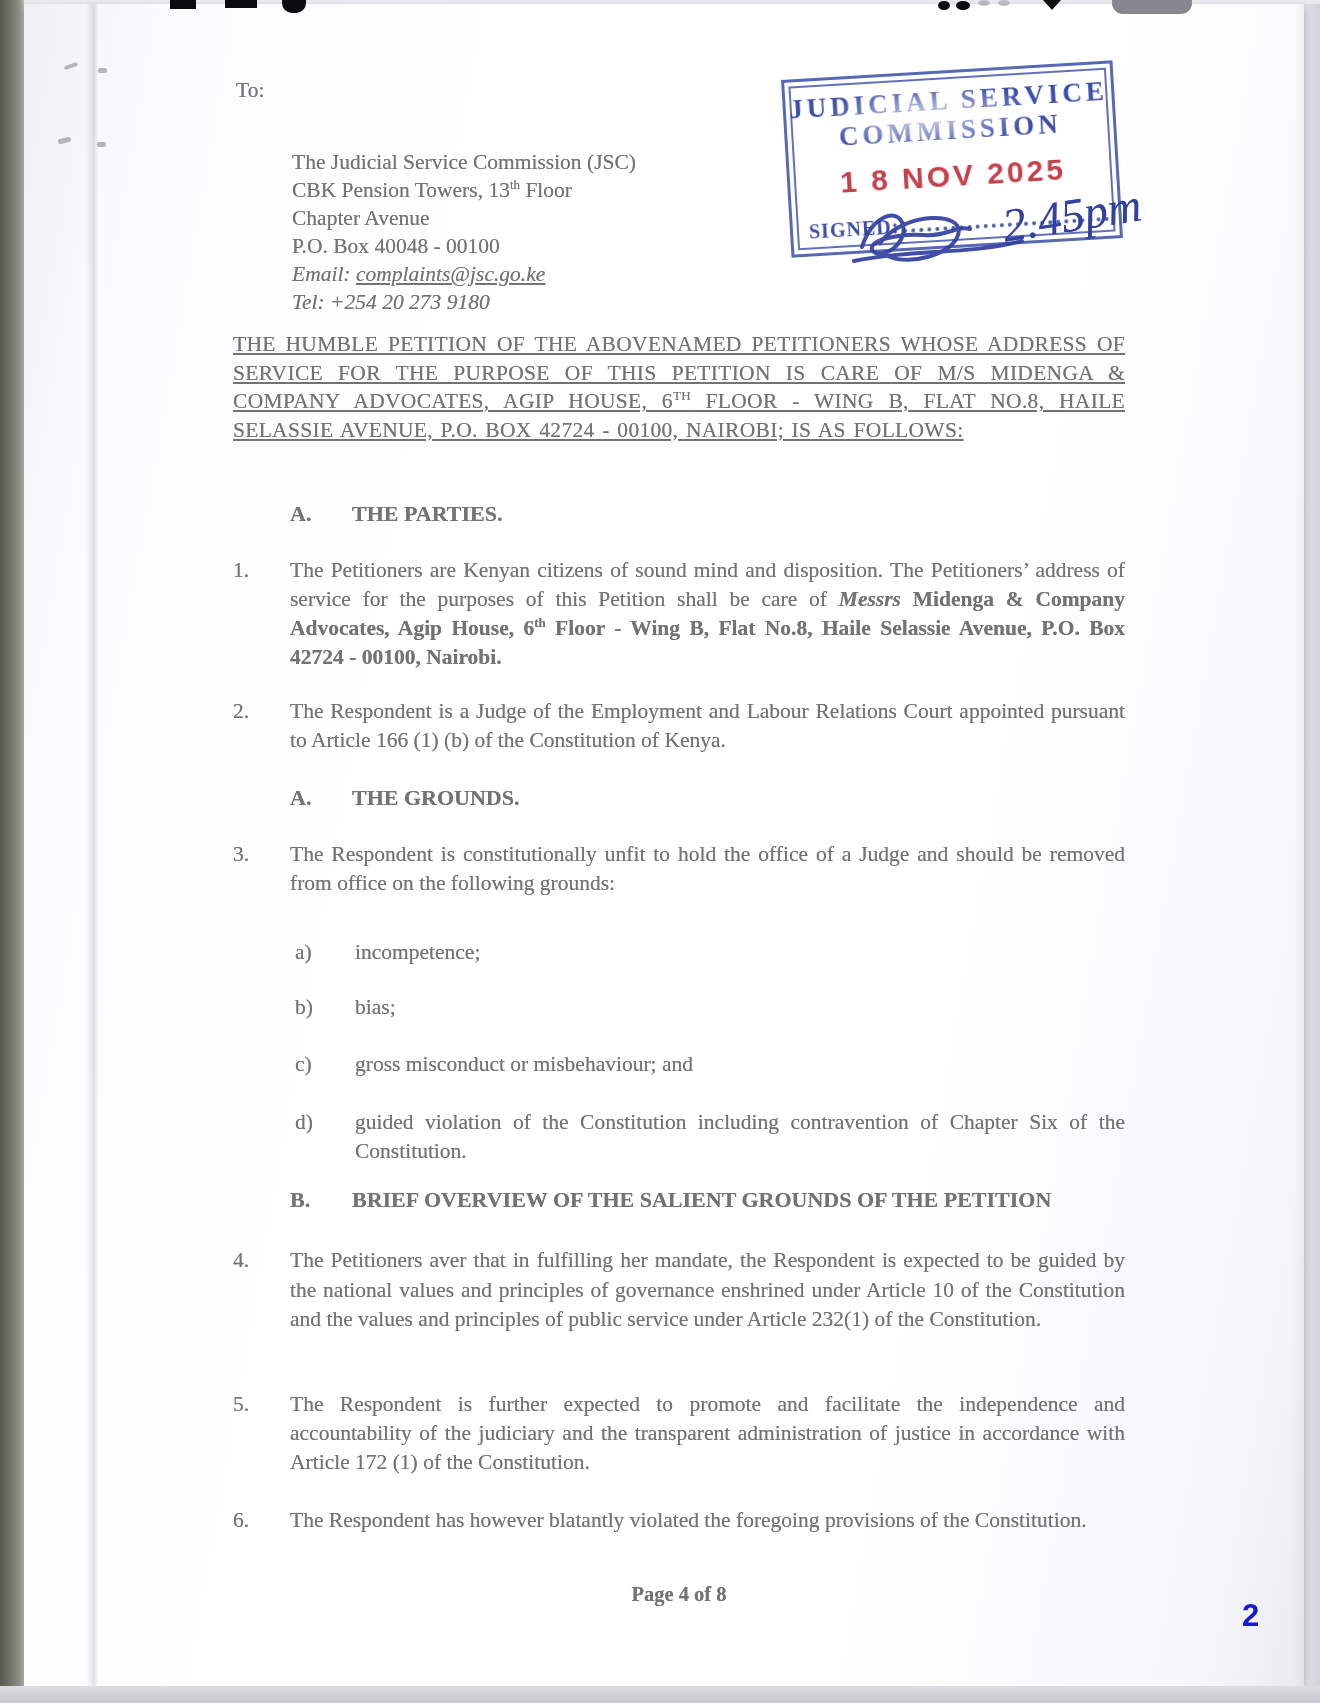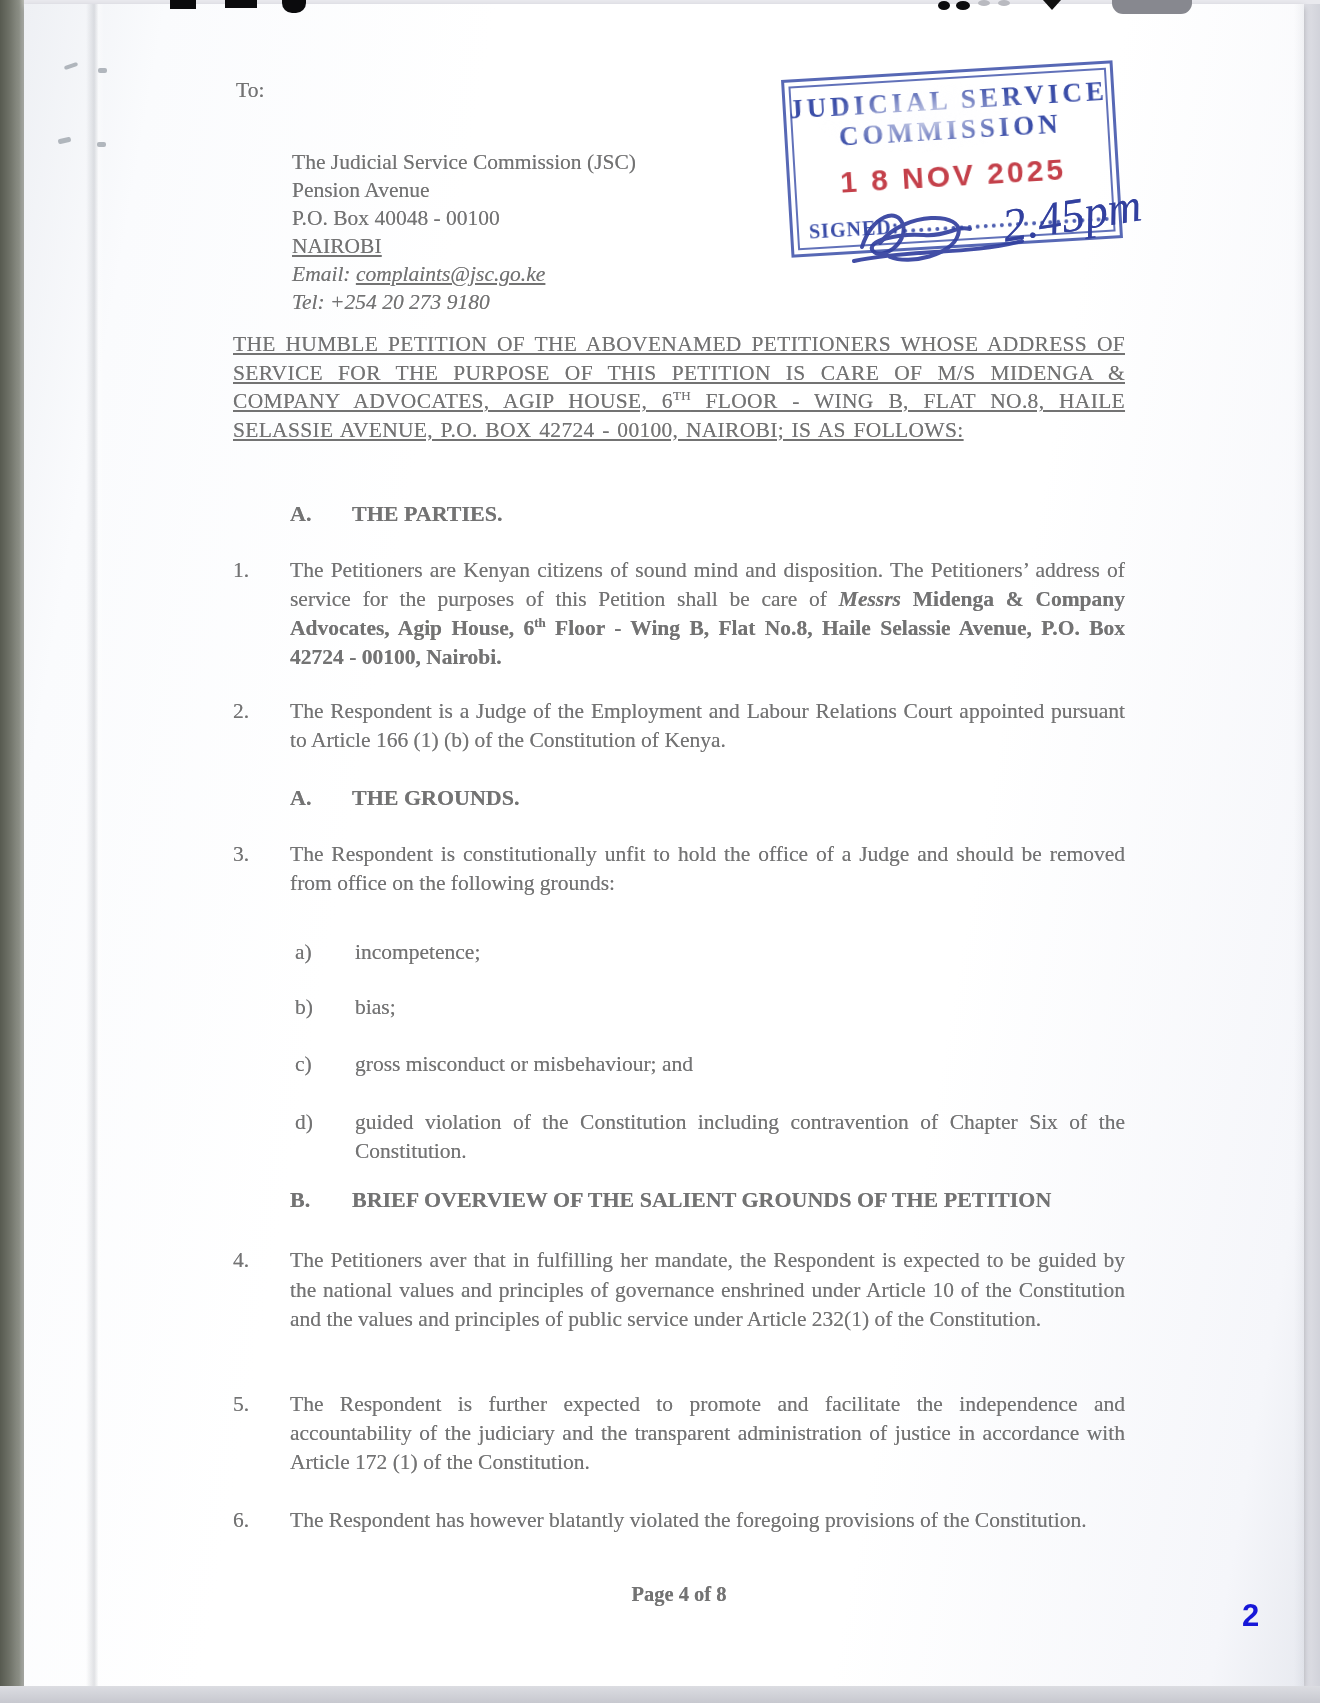--- a/index.html
+++ b/index.html
@@ -143,23 +143,23 @@
       <path d="M22,62 C32,30 58,22 63,40 C68,58 42,76 33,66 C25,56 58,48 84,50 C108,52 116,40 130,44"></path>
       <path d="M40,58 C64,26 126,26 118,50 C112,70 70,80 50,72"></path>
       <path d="M14,76 C70,64 130,70 182,56"></path>
     </g>
   </svg>
   <div class="handwritten-time">2.45pm</div>
 
   <div class="block ink" style="left:236px;top:76px;">To:</div>
   <div class="block ink" style="left:292px;top:104px;line-height:28px;margin-top:44px;">
     <div class="addr-line">The Judicial Service Commission (JSC)</div>
-    <div class="addr-line">Pension Avenue</div>
+    <div class="addr-line"><span>CBK Pension Towers, 13</span><sup>th</sup><span> Floor</span></div>
+    <div class="addr-line">Chapter Avenue</div>
     <div class="addr-line">P.O. Box 40048 - 00100</div>
-    <div class="addr-line u">NAIROBI</div>
     <div class="addr-line it"><span>Email: </span><span class="u">complaints@jsc.go.ke</span></div>
     <div class="addr-line it">Tel: +254 20 273 9180</div>
   </div>
 
   <div class="block ink caps-para" style="left:233px;top:330px;width:892px;line-height:28.6px;text-decoration:underline;">
     <span>THE HUMBLE PETITION OF THE ABOVENAMED PETITIONERS WHOSE ADDRESS OF SERVICE FOR THE PURPOSE OF THIS PETITION IS CARE OF M/S MIDENGA &amp; COMPANY ADVOCATES, AGIP HOUSE, 6</span><sup>TH</sup><span> FLOOR - WING B, FLAT NO.8, HAILE SELASSIE AVENUE, P.O. BOX 42724 - 00100, NAIROBI; IS AS FOLLOWS:</span>
   </div>
 
   <div class="block ink heading" style="left:290px;top:500px;width:800px;">
     <span class="hl">A.</span>

